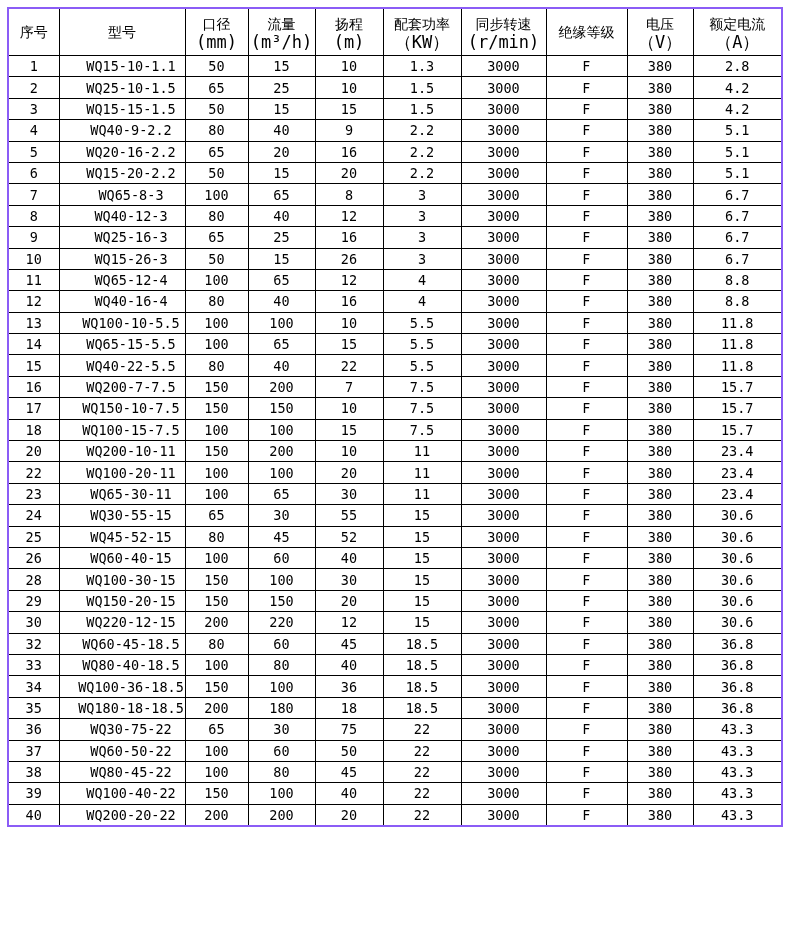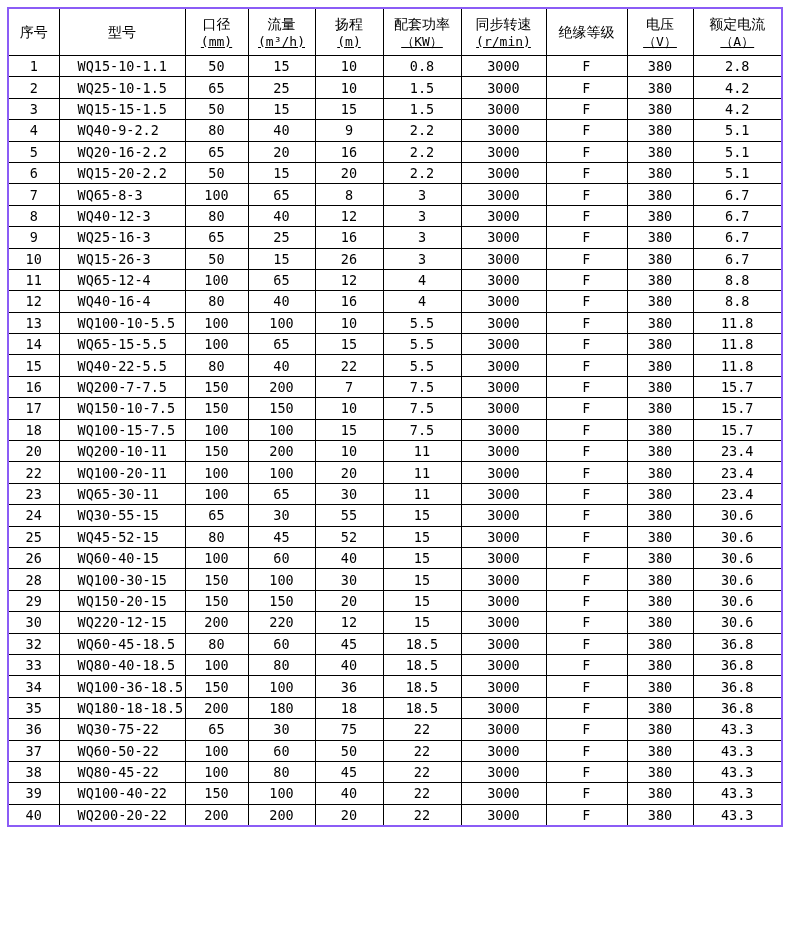--- a/index.html
+++ b/index.html
@@ -34,35 +34,34 @@
     color: #000000;
   }
   table.spec thead th {
     height: 46px;
     font-weight: normal;
     font-size: 14px;
     line-height: 19px;
     font-family: "DejaVu Sans", "Liberation Sans", sans-serif;
   }
   table.spec thead .h-unit {
-    font-size: 13px;
+    font-size: 17px;
     line-height: 16px;
     font-family: "DejaVu Sans Mono", "Liberation Mono", monospace;
-    text-decoration: underline;
   }
   table.spec tbody tr {
     height: 21.4px;
   }
   table.spec tbody td {
     font-size: 13.5px;
     line-height: 20px;
     font-family: "DejaVu Sans Mono", "Liberation Mono", monospace;
   }
   table.spec tbody td.model {
-    text-align: left;
+    text-align: center;
     padding-left: 18px;
   }
   table.spec tbody td.insulation {
     font-family: "DejaVu Sans", "Liberation Sans", sans-serif;
   }
 </style>
 </head>
 <body>
 
 <div class="page">
@@ -120,21 +119,21 @@
           </th>
         </tr>
     </thead>
     <tbody id="body-rows">
         <tr>
           <td>1</td>
           <td class="model">WQ15-10-1.1</td>
           <td>50</td>
           <td>15</td>
           <td>10</td>
-          <td>0.8</td>
+          <td>1.3</td>
           <td>3000</td>
           <td class="insulation">F</td>
           <td>380</td>
           <td>2.8</td>
         </tr>
         <tr>
           <td>2</td>
           <td class="model">WQ25-10-1.5</td>
           <td>65</td>
           <td>25</td>

